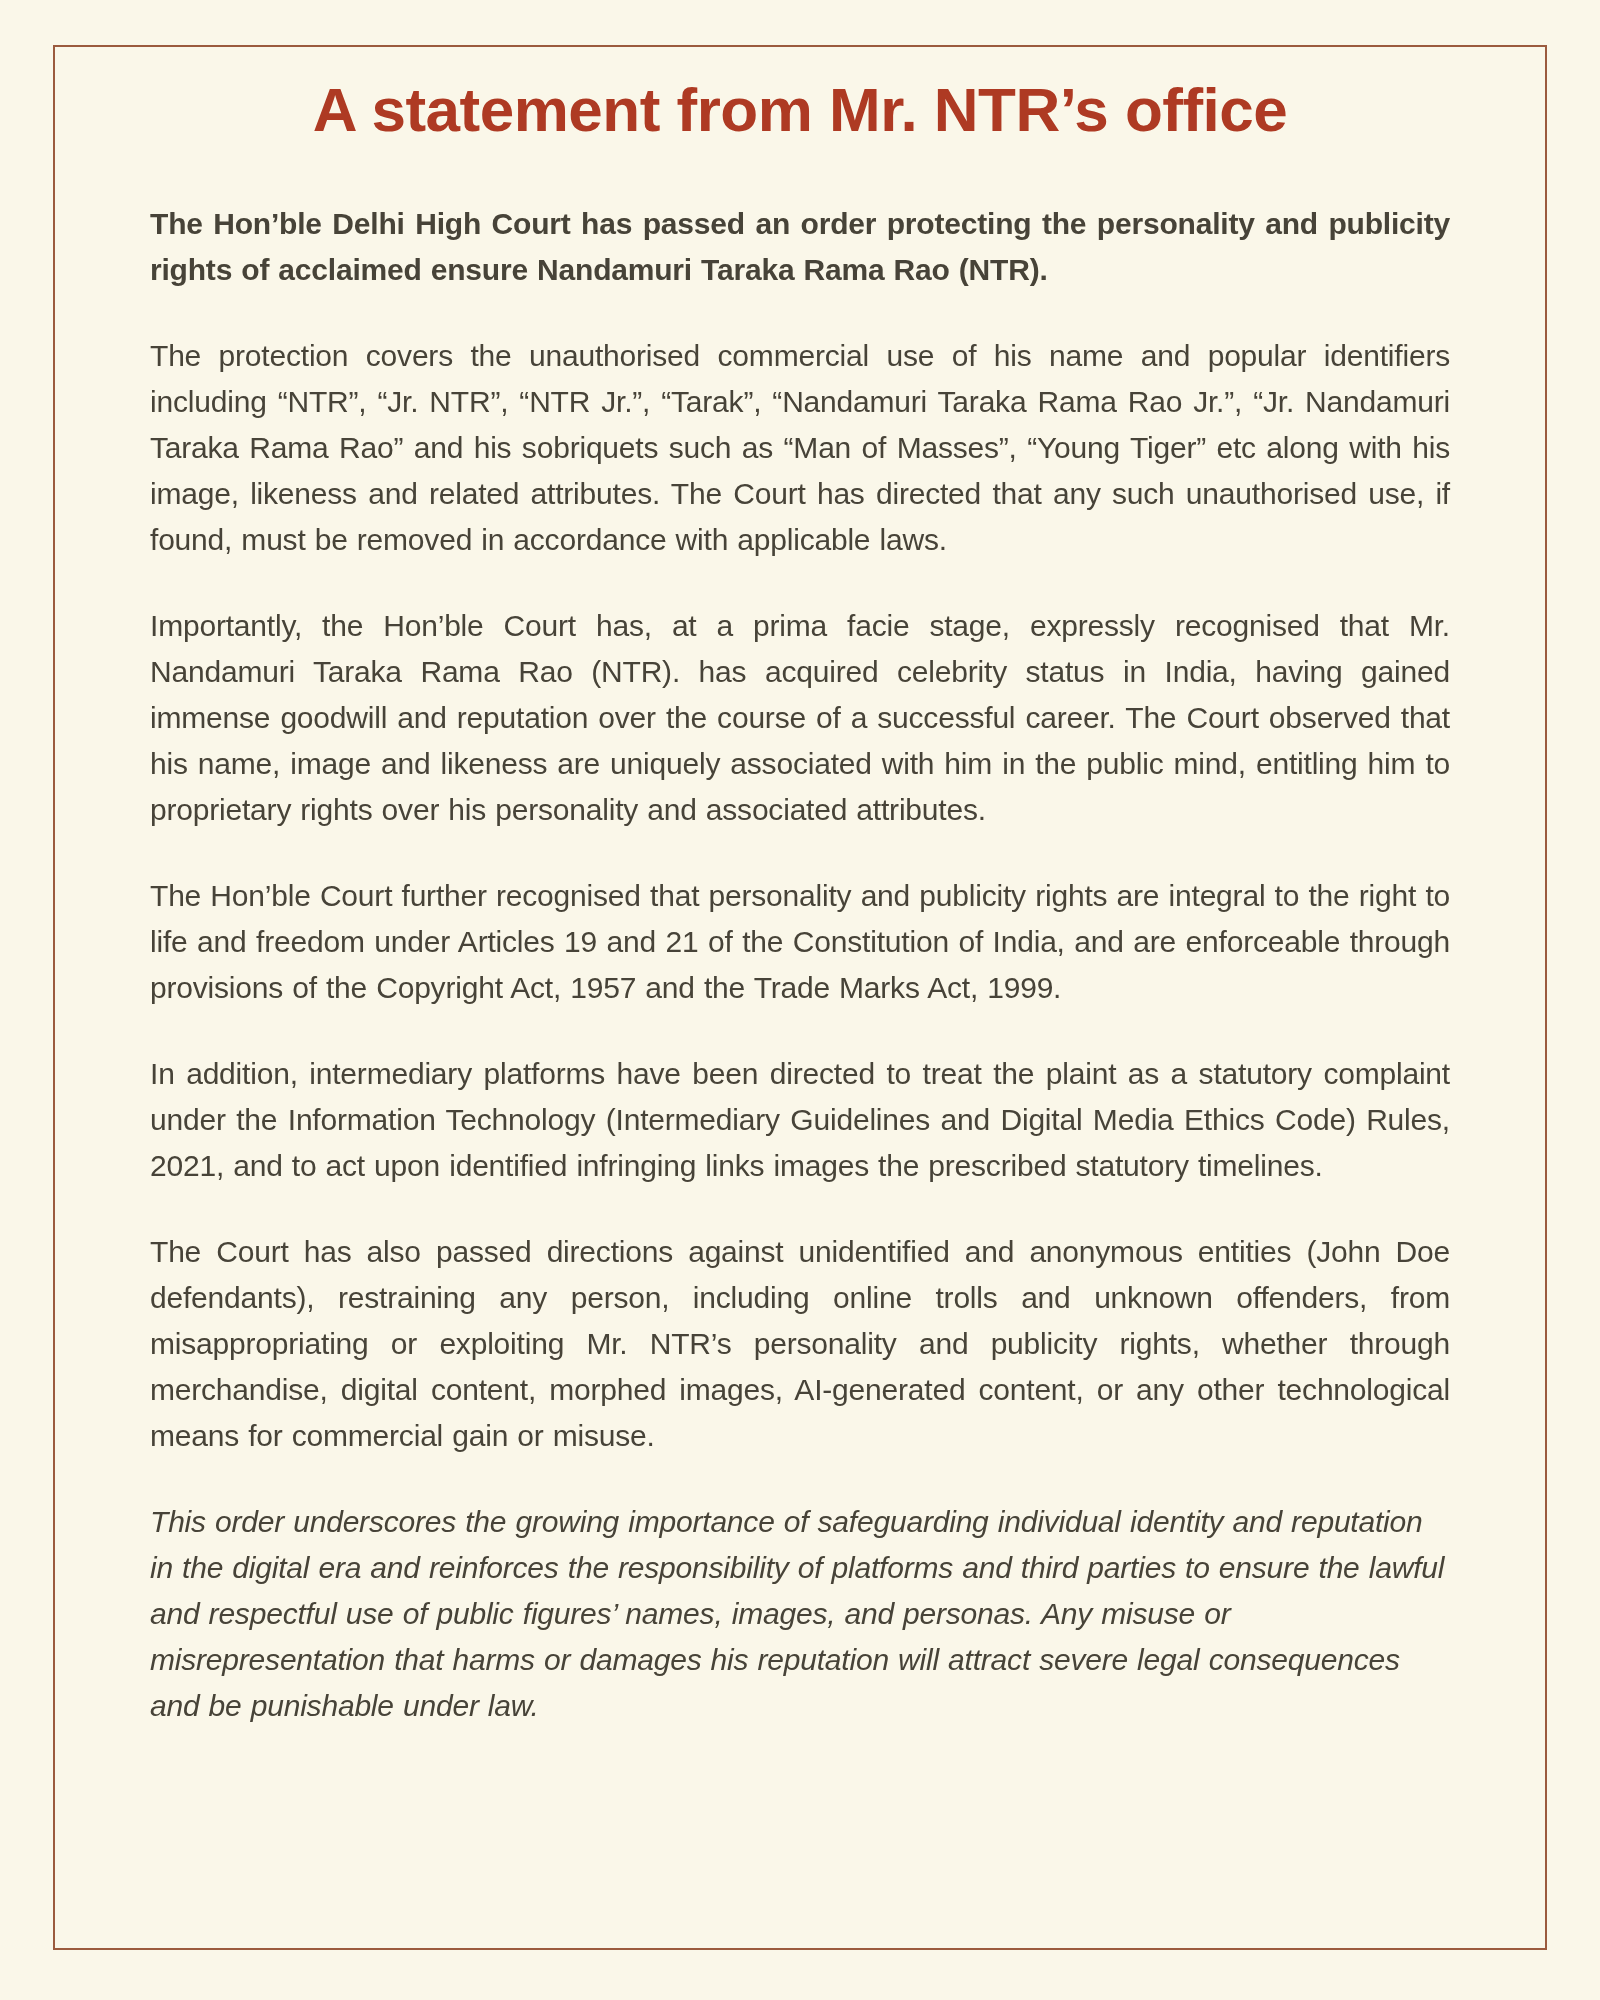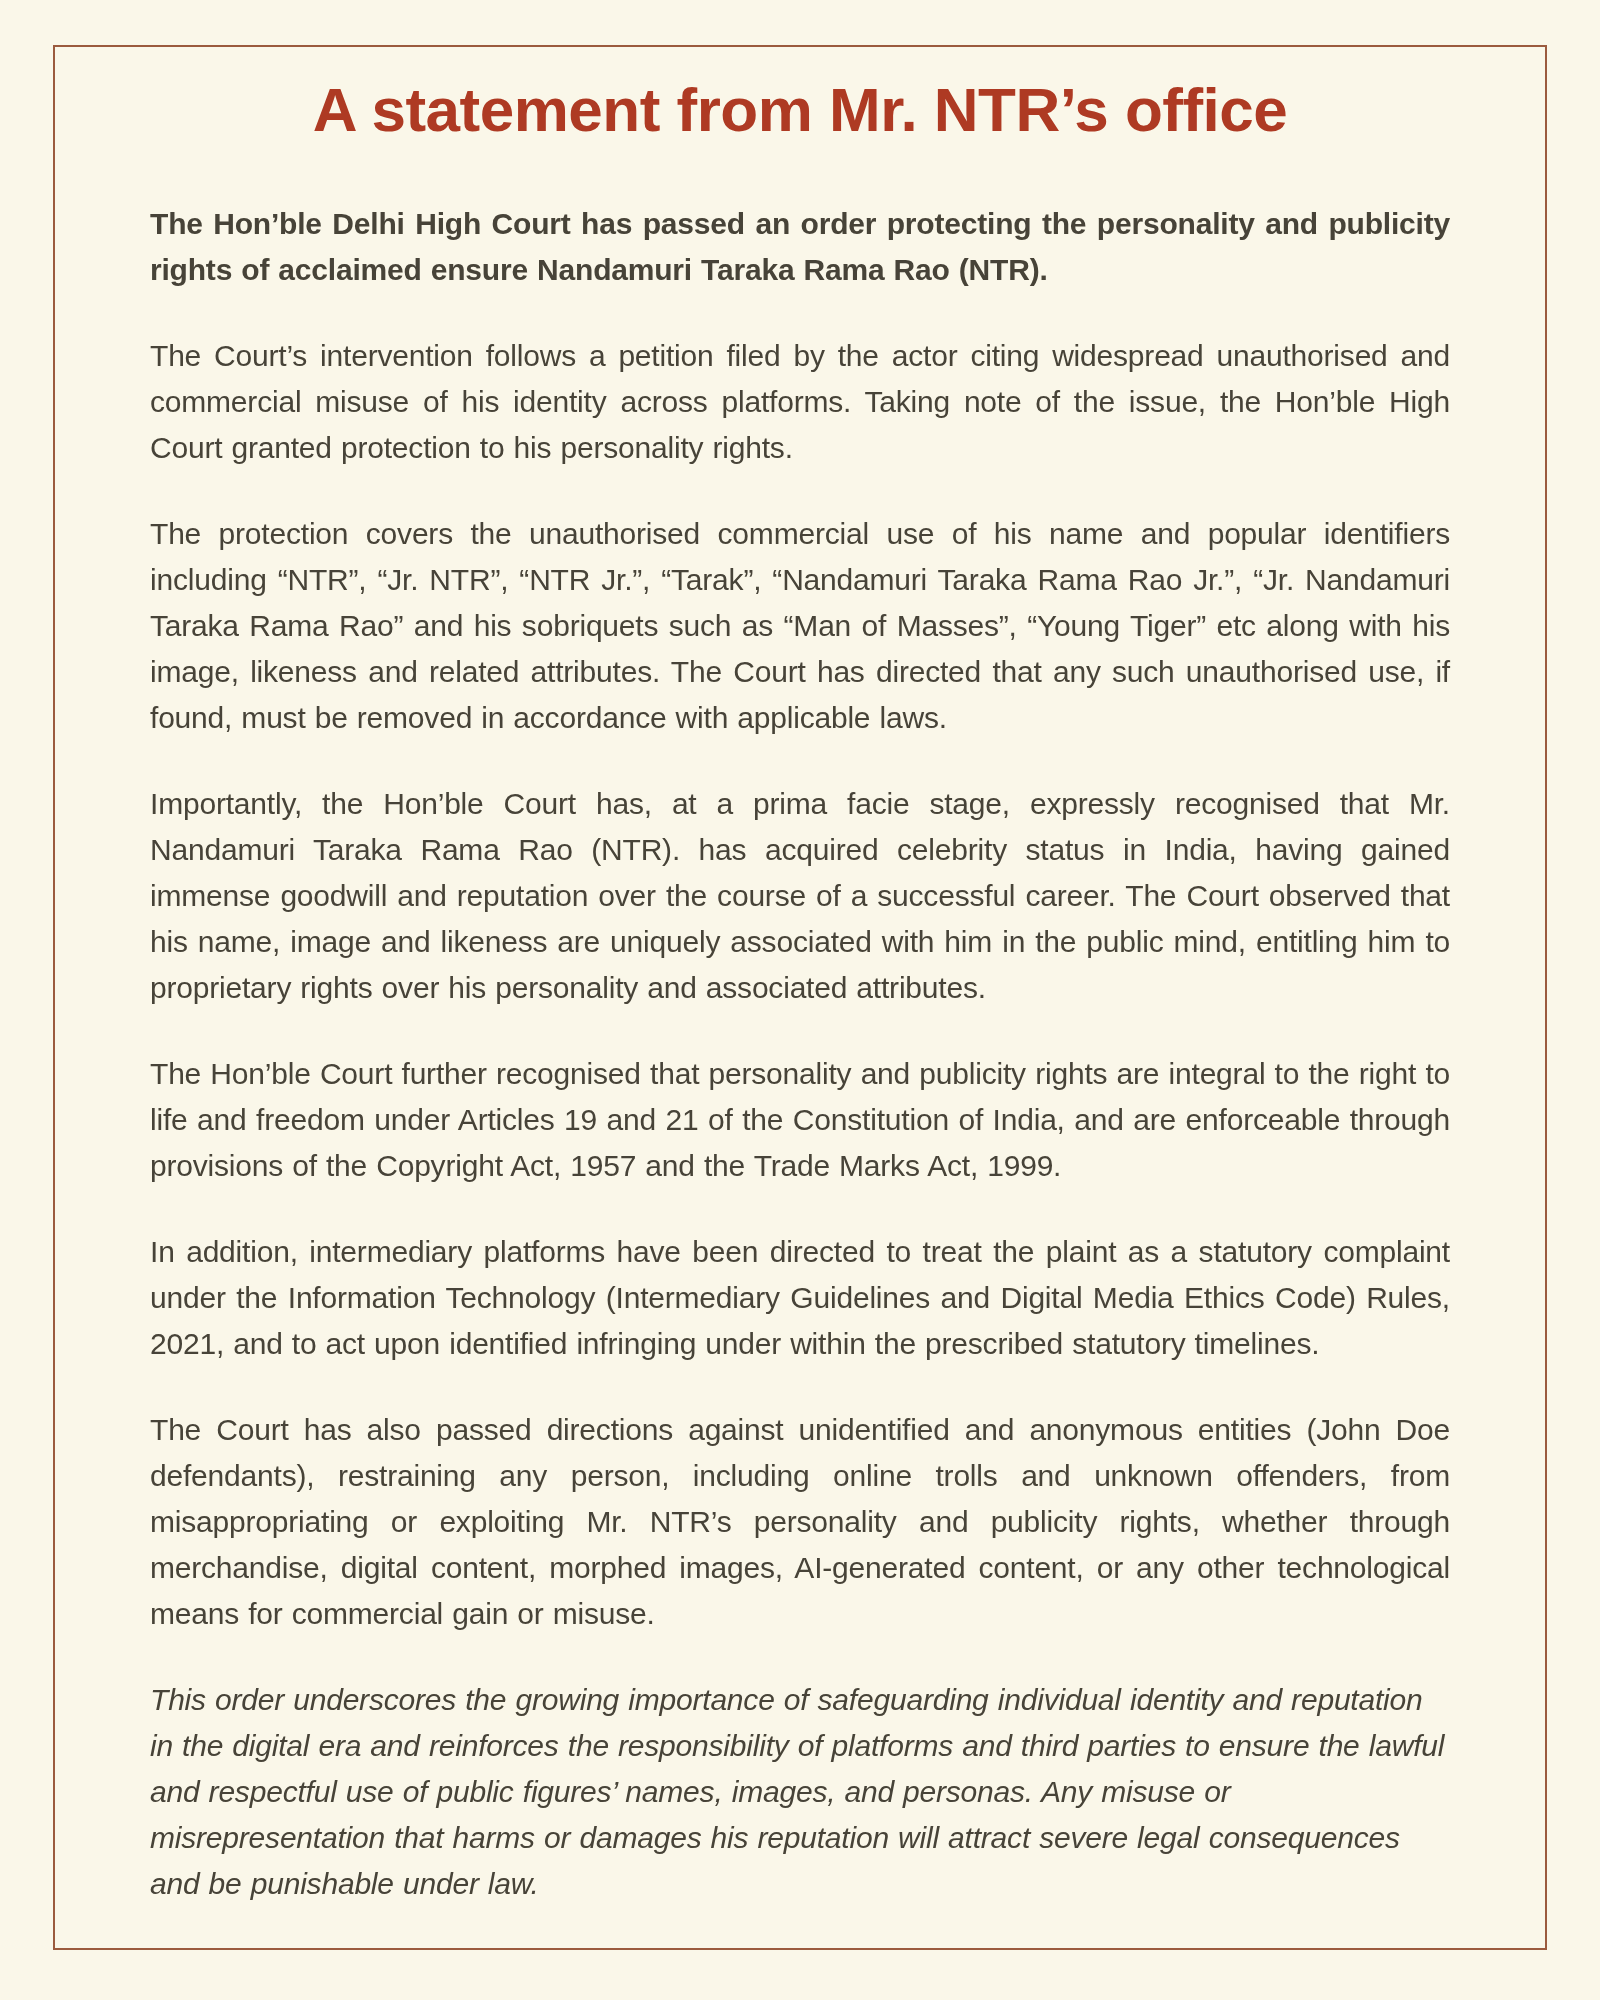--- a/index.html
+++ b/index.html
@@ -53,21 +53,20 @@
   .para.left { text-align: left; font-style: italic; }
   .para:last-child { margin-bottom: 0; }
 </style>
 </head>
 <body>
 
 <div class="page">
   <div class="frame">
     <h1 class="title">A statement from Mr. NTR’s office</h1>
     <p class="para bold">The Hon’ble Delhi High Court has passed an order protecting the personality and publicity rights of acclaimed ensure Nandamuri Taraka Rama Rao (NTR).</p>
-    <p class="para">The Court’s intervention follows a petition filed by the actor citing widespread unauthorised and commercial misuse of his identity across platforms. Taking note of the issue, the Hon’ble High Court granted protection to his personality rights.</p>
     <p class="para">The protection covers the unauthorised commercial use of his name and popular identifiers including “NTR”, “Jr. NTR”, “NTR Jr.”, “Tarak”, “Nandamuri Taraka Rama Rao Jr.”, “Jr. Nandamuri Taraka Rama Rao” and his sobriquets such as “Man of Masses”, “Young Tiger” etc along with his image, likeness and related attributes. The Court has directed that any such unauthorised use, if found, must be removed in accordance with applicable laws.</p>
     <p class="para">Importantly, the Hon’ble Court has, at a prima facie stage, expressly recognised that Mr. Nandamuri Taraka Rama Rao (NTR). has acquired celebrity status in India, having gained immense goodwill and reputation over the course of a successful career. The Court observed that his name, image and likeness are uniquely associated with him in the public mind, entitling him to proprietary rights over his personality and associated attributes.</p>
     <p class="para">The Hon’ble Court further recognised that personality and publicity rights are integral to the right to life and freedom under Articles 19 and 21 of the Constitution of India, and are enforceable through provisions of the Copyright Act, 1957 and the Trade Marks Act, 1999.</p>
-    <p class="para">In addition, intermediary platforms have been directed to treat the plaint as a statutory complaint under the Information Technology (Intermediary Guidelines and Digital Media Ethics Code) Rules, 2021, and to act upon identified infringing under within the prescribed statutory timelines.</p>
+    <p class="para">In addition, intermediary platforms have been directed to treat the plaint as a statutory complaint under the Information Technology (Intermediary Guidelines and Digital Media Ethics Code) Rules, 2021, and to act upon identified infringing links images the prescribed statutory timelines.</p>
     <p class="para">The Court has also passed directions against unidentified and anonymous entities (John Doe defendants), restraining any person, including online trolls and unknown offenders, from misappropriating or exploiting Mr. NTR’s personality and publicity rights, whether through merchandise, digital content, morphed images, AI-generated content, or any other technological means for commercial gain or misuse.</p>
     <p class="para left">This order underscores the growing importance of safeguarding individual identity and reputation in the digital era and reinforces the responsibility of platforms and third parties to ensure the lawful and respectful use of public figures’ names, images, and personas. Any misuse or misrepresentation that harms or damages his reputation will attract severe legal consequences and be punishable under law.</p>
   </div>
 </div>
 
 </body></html>

